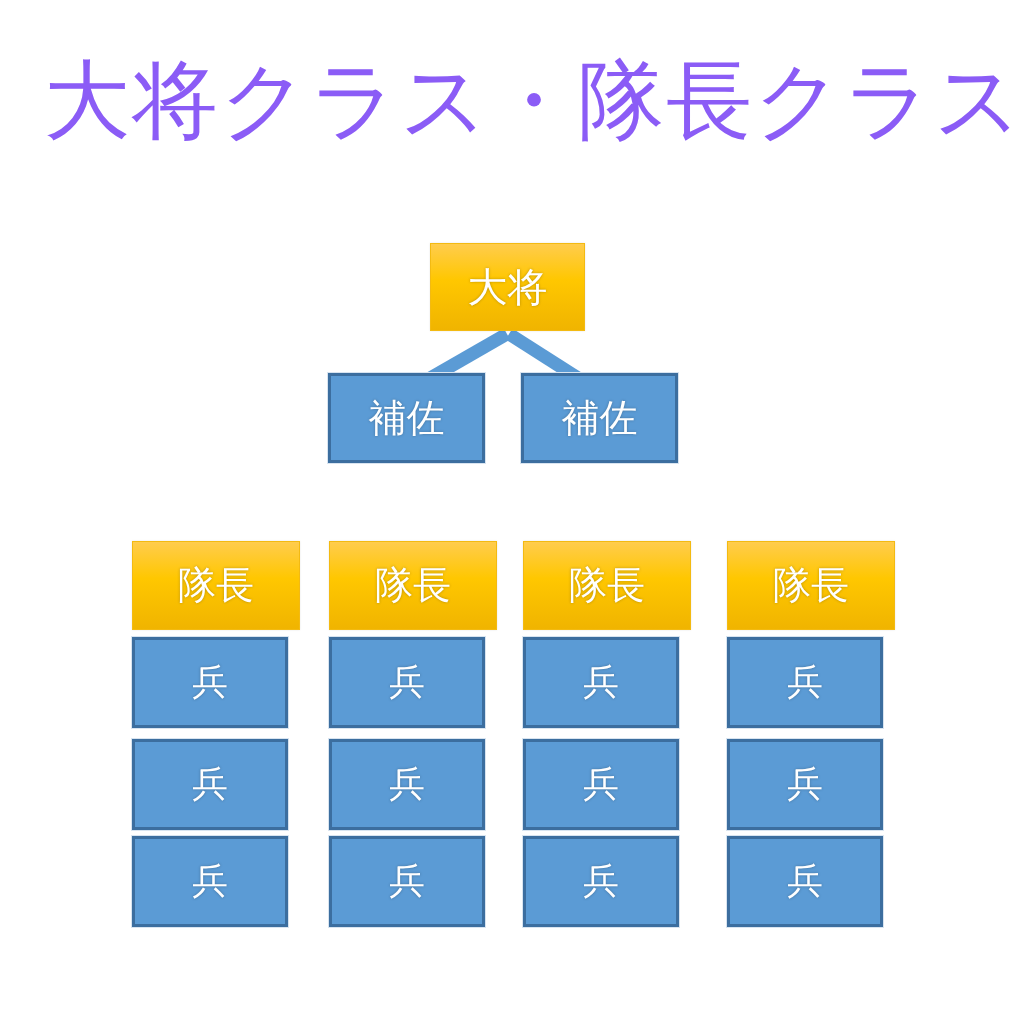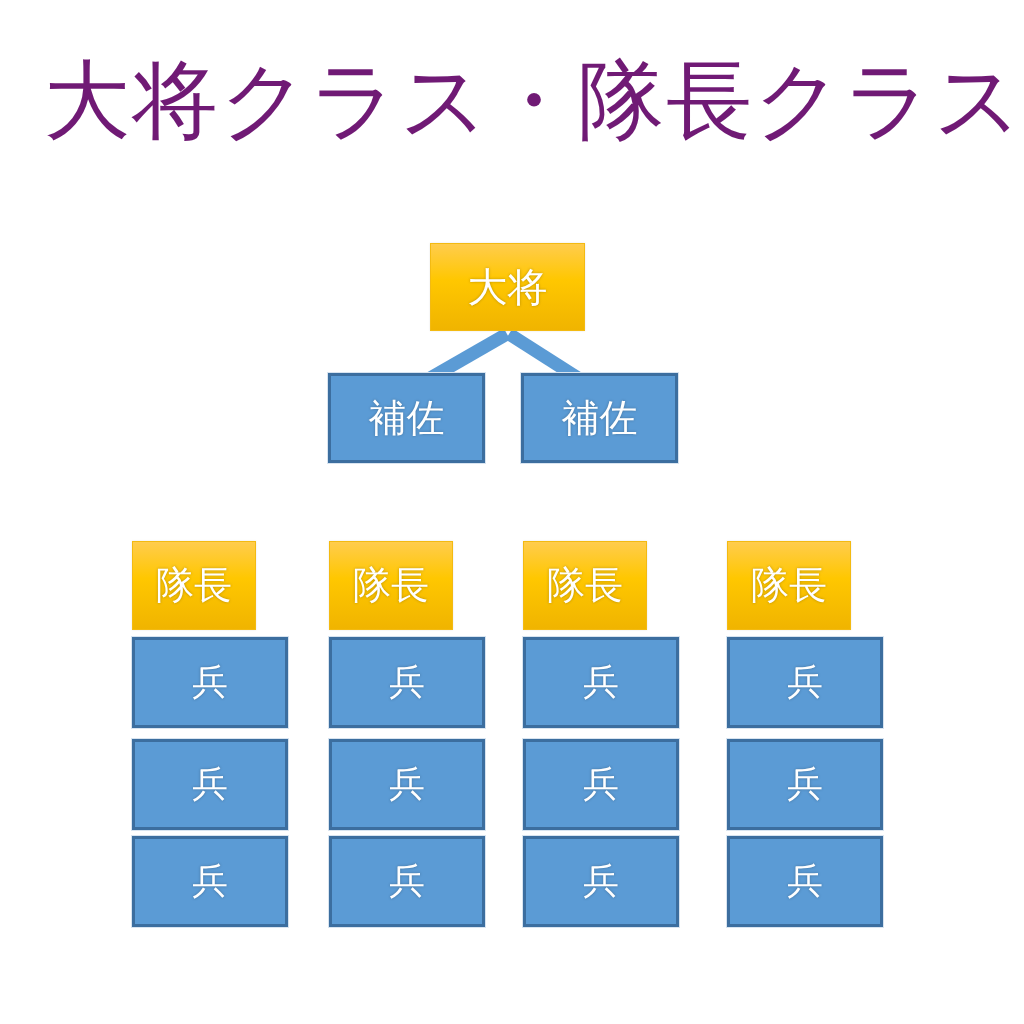--- a/index.html
+++ b/index.html
@@ -24,21 +24,21 @@
   .title {
     position: absolute;
     left: 44px;
     top: 46px;
     width: 940px;
     height: 108px;
     font-size: 86px;
     line-height: 108px;
     font-weight: 400;
     letter-spacing: 2px;
-    color: #701a75;
+    color: #8b5cf6;
     white-space: nowrap;
     font-family: "DejaVu Sans", "Liberation Sans", sans-serif;
   }
 
   
   .node {
     position: absolute;
     box-sizing: border-box;
     display: flex;
     align-items: center;
@@ -78,21 +78,21 @@
     top: 373px;
     width: 157px;
     height: 90px;
     font-size: 38px;
   }
   .assist.a0 { left: 328px; }
   .assist.a1 { left: 521px; }
 
   .captain {
     top: 541px;
-    width: 124px;
+    width: 168px;
     height: 89px;
     font-size: 38px;
   }
   .soldier {
     width: 156px;
     height: 91px;
     font-size: 36px;
   }
   .soldier.r0 { top: 637px; }
   .soldier.r1 { top: 739px; }

